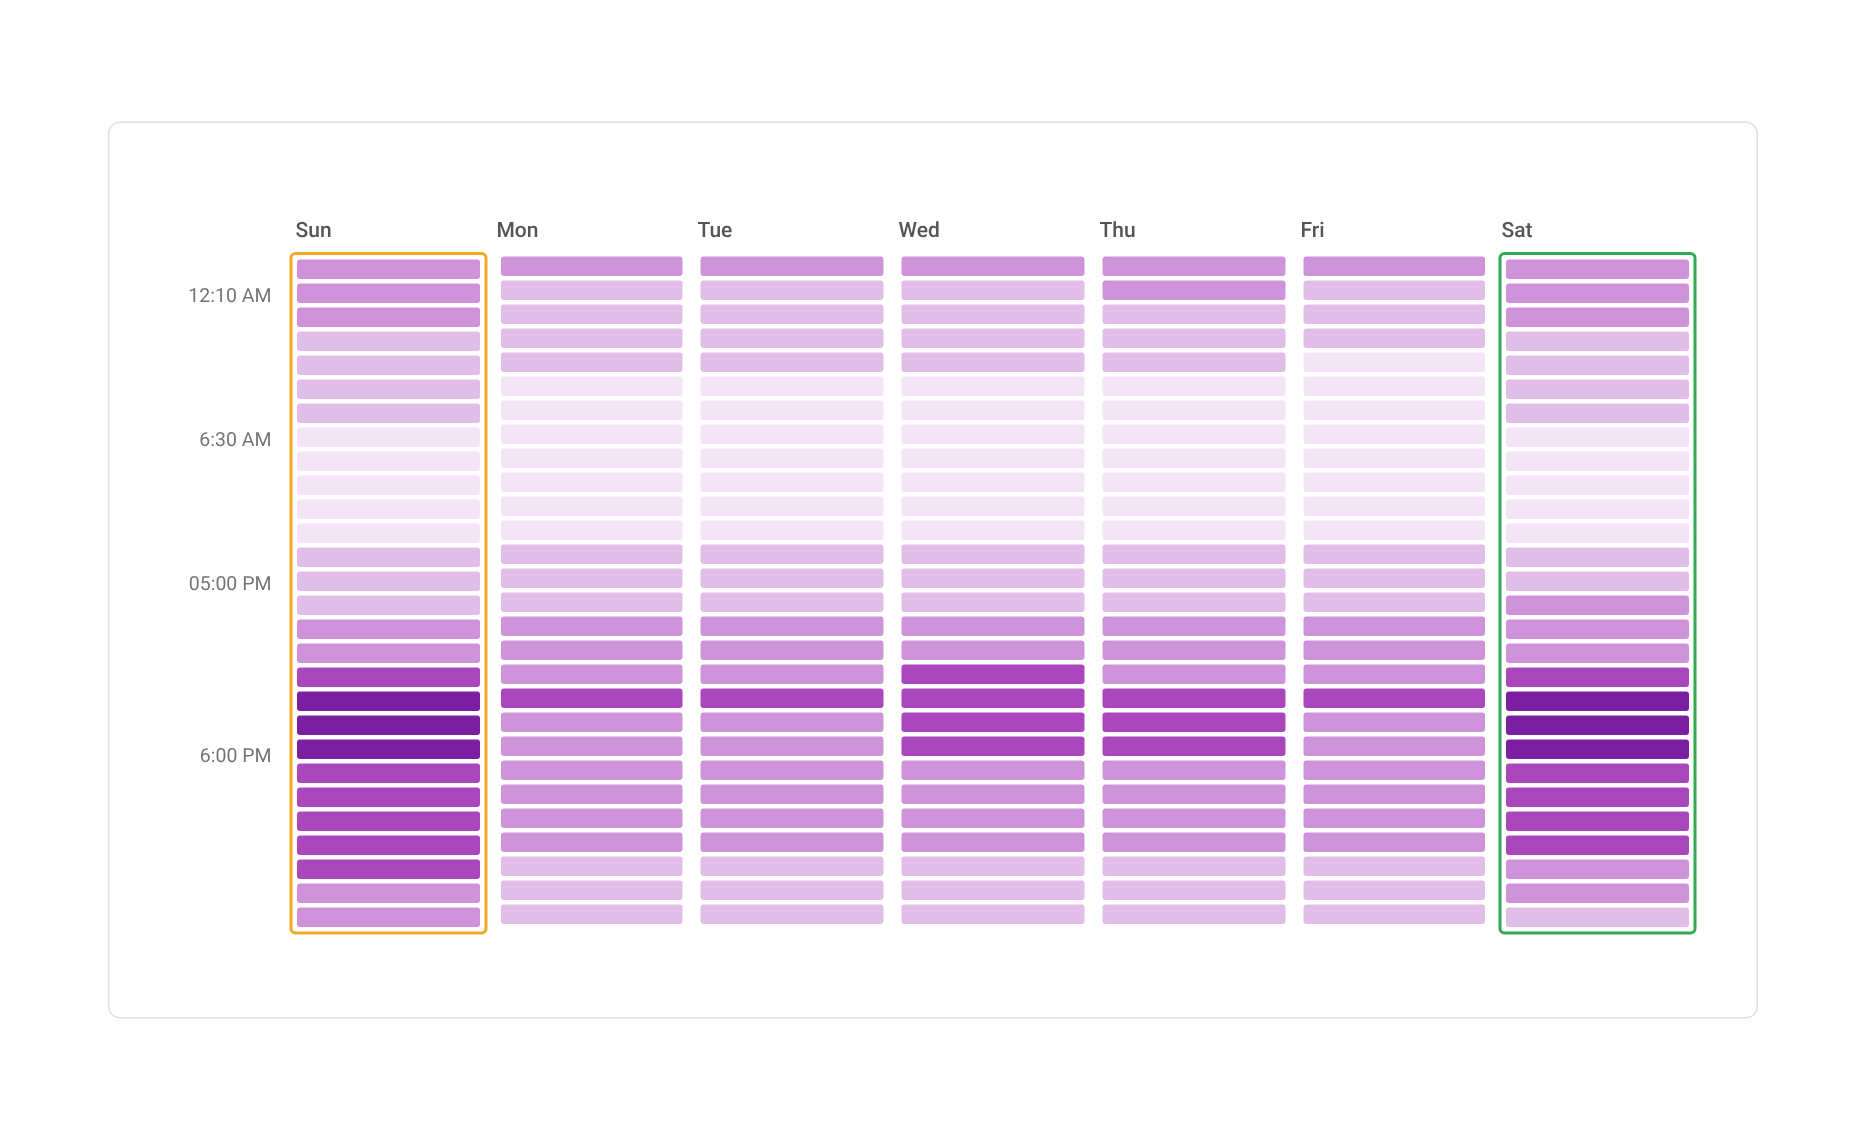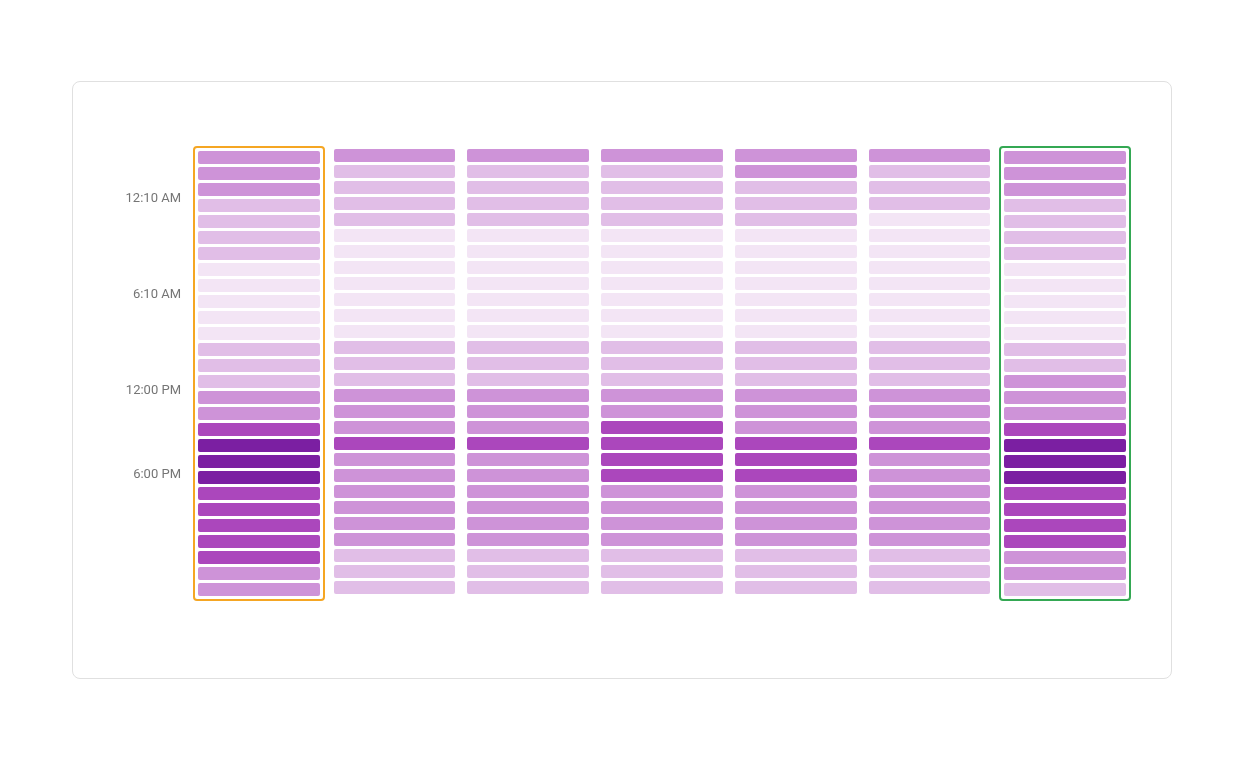--- a/index.html
+++ b/index.html
@@ -87,25 +87,34 @@
   </style>
 </head>
 <body>
 
 <div class="card">
   <div class="title"></div>
   <div class="subtitle"></div>
   <div class="chart-area">
     <div class="y-axis" id="y-axis" style="position: relative; min-height: 492px; min-width: 80px; padding-top: 0px;">
         <div style="position: absolute; top: 44px; right: 12px; font-size: 13px; color: rgb(117, 117, 117); white-space: nowrap;">12:10 AM</div>
-        <div style="position: absolute; top: 140px; right: 12px; font-size: 13px; color: rgb(117, 117, 117); white-space: nowrap;">6:10 AM</div>
-        <div style="position: absolute; top: 236px; right: 12px; font-size: 13px; color: rgb(117, 117, 117); white-space: nowrap;">12:00 PM</div>
-        <div style="position: absolute; top: 320px; right: 12px; font-size: 13px; color: rgb(117, 117, 117); white-space: nowrap;">6:00 PM</div>
+        <div style="position: absolute; top: 140px; right: 12px; font-size: 13px; color: rgb(117, 117, 117); white-space: nowrap;">6:30 AM</div>
+        <div style="position: absolute; top: 236px; right: 12px; font-size: 13px; color: rgb(117, 117, 117); white-space: nowrap;">05:00 PM</div>
+        <div style="position: absolute; top: 351px; right: 12px; font-size: 13px; color: rgb(117, 117, 117); white-space: nowrap;">6:00 PM</div>
       </div>
     <div class="grid">
+      <div class="days-header" id="days-header">
+          <div class="day-header">Sun</div>
+          <div class="day-header">Mon</div>
+          <div class="day-header">Tue</div>
+          <div class="day-header">Wed</div>
+          <div class="day-header">Thu</div>
+          <div class="day-header">Fri</div>
+          <div class="day-header">Sat</div>
+        </div>
       <div class="columns" id="heatmap-columns">
           <div class="day-col highlight-orange">
             <div class="heat-cell" style="background-color: rgb(206, 147, 216);"></div>
             <div class="heat-cell" style="background-color: rgb(206, 147, 216);"></div>
             <div class="heat-cell" style="background-color: rgb(206, 147, 216);"></div>
             <div class="heat-cell" style="background-color: rgb(225, 190, 231);"></div>
             <div class="heat-cell" style="background-color: rgb(225, 190, 231);"></div>
             <div class="heat-cell" style="background-color: rgb(225, 190, 231);"></div>
             <div class="heat-cell" style="background-color: rgb(225, 190, 231);"></div>
             <div class="heat-cell" style="background-color: rgb(243, 229, 245);"></div>

